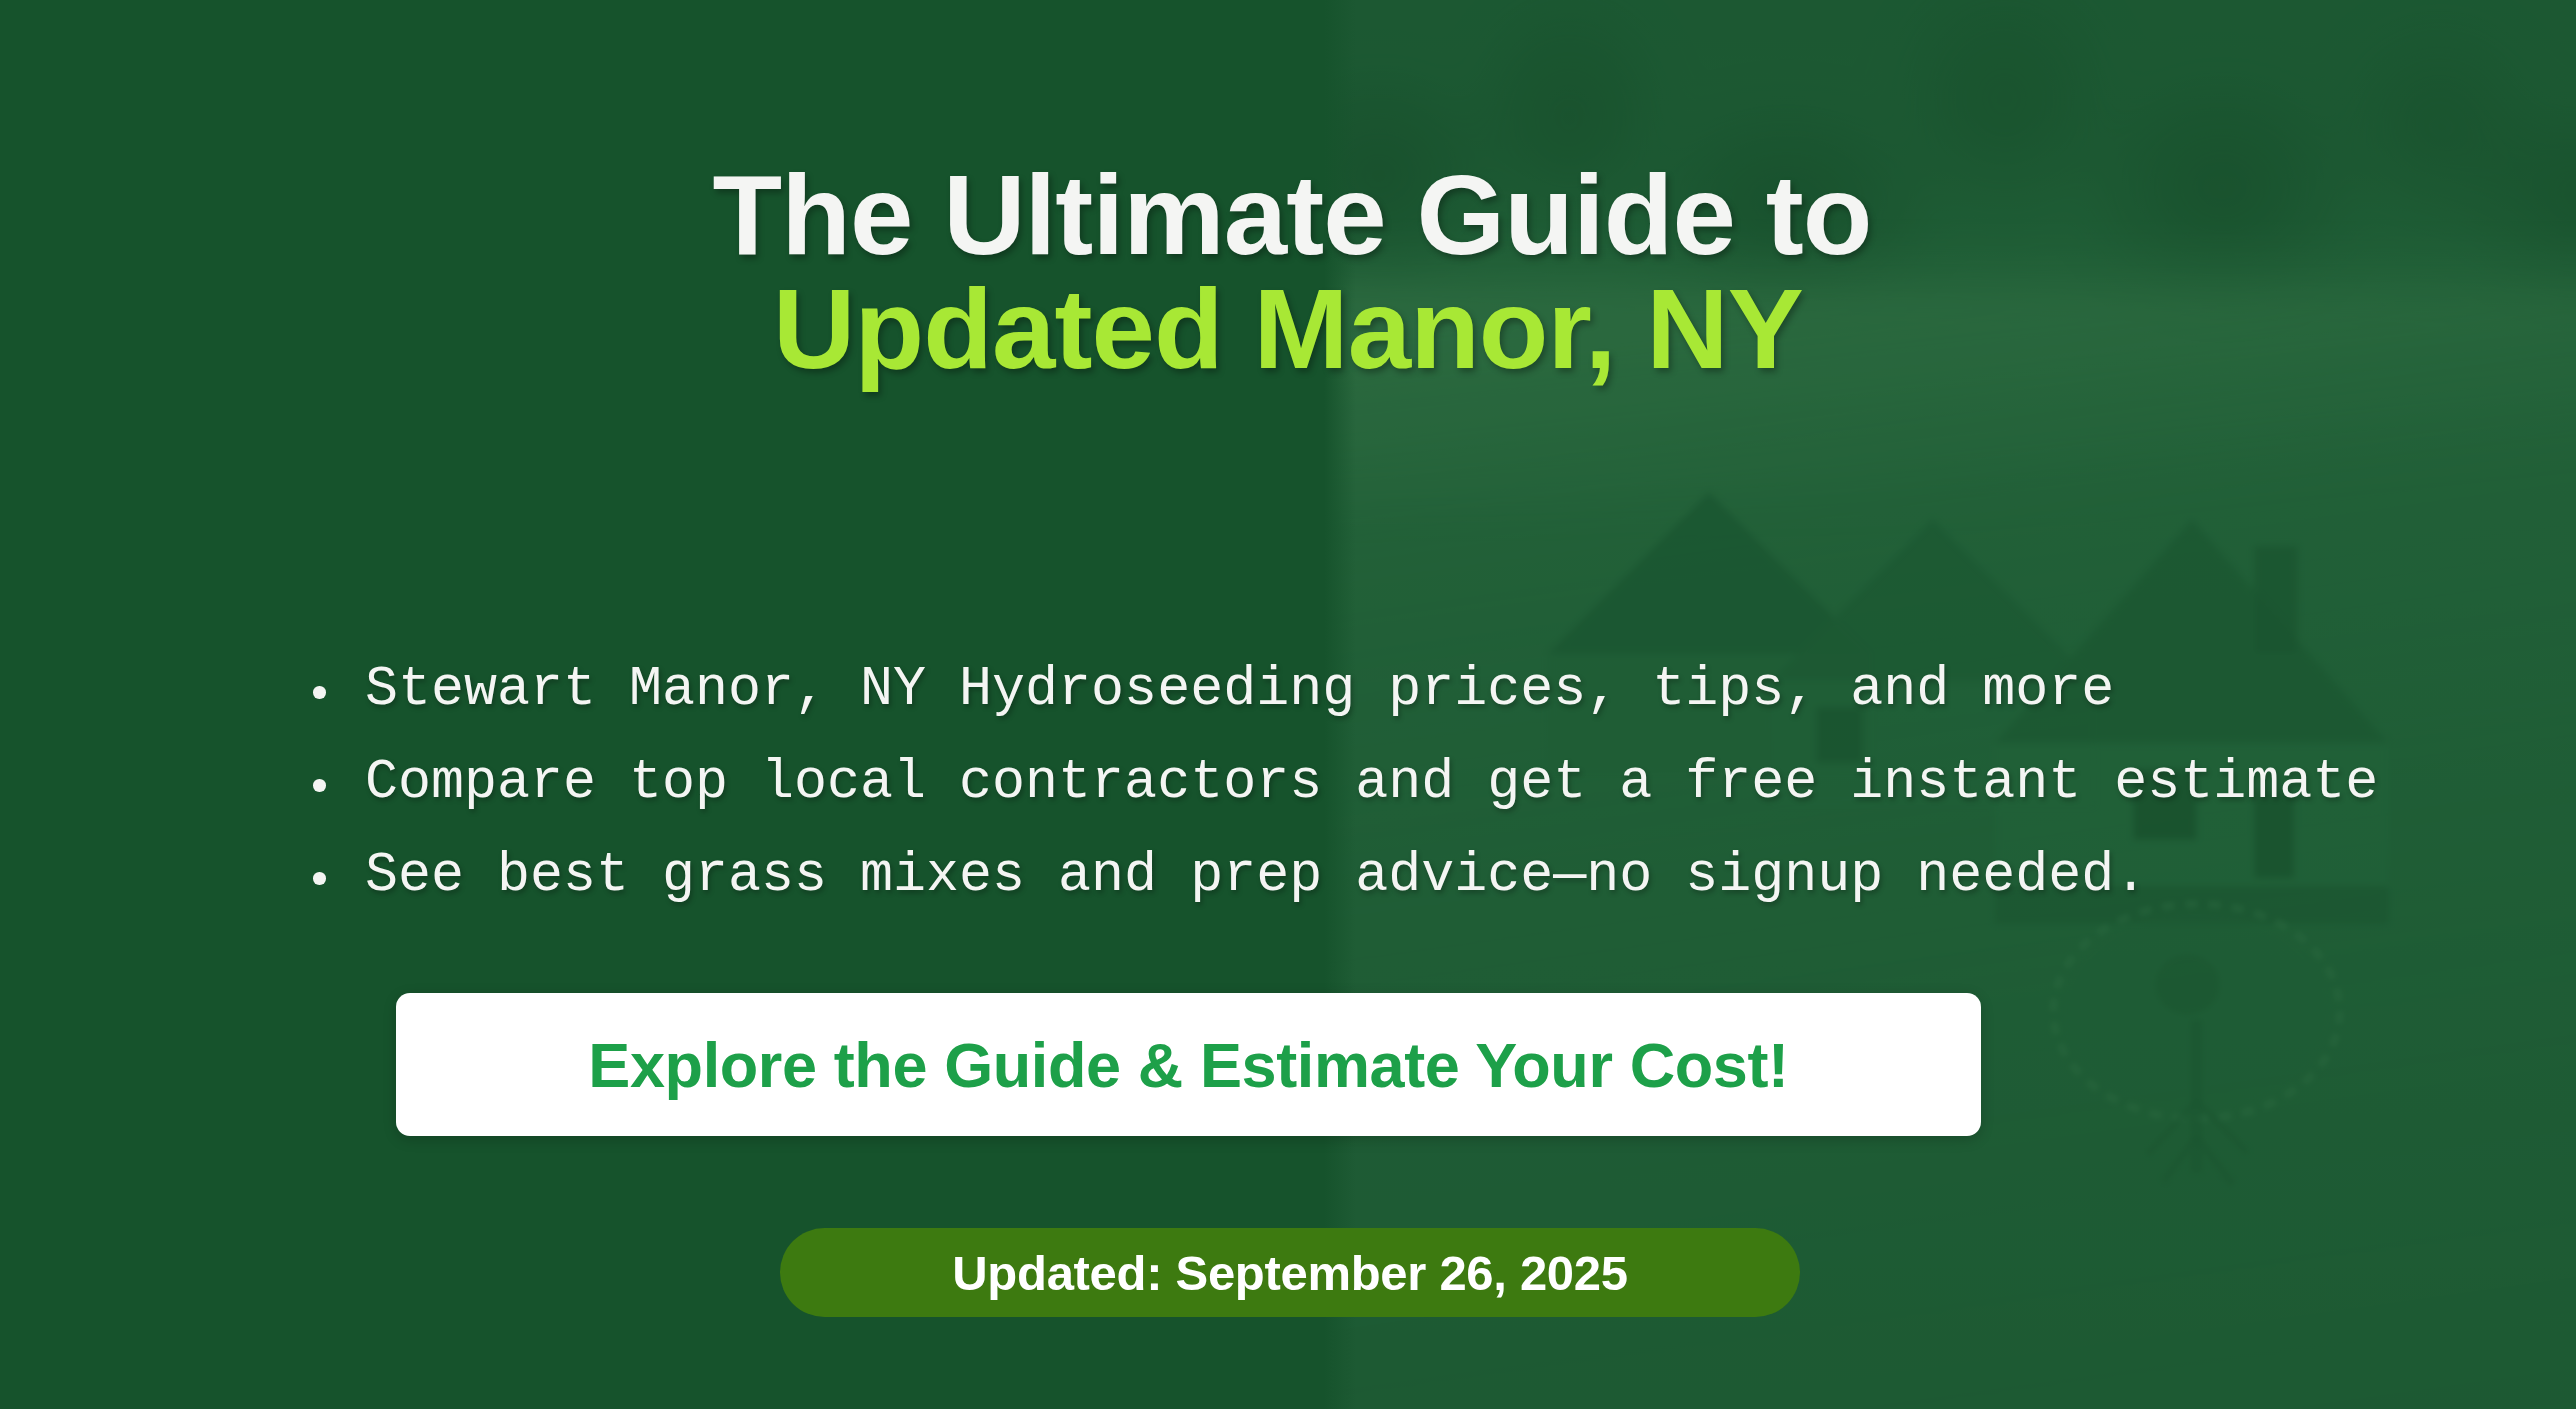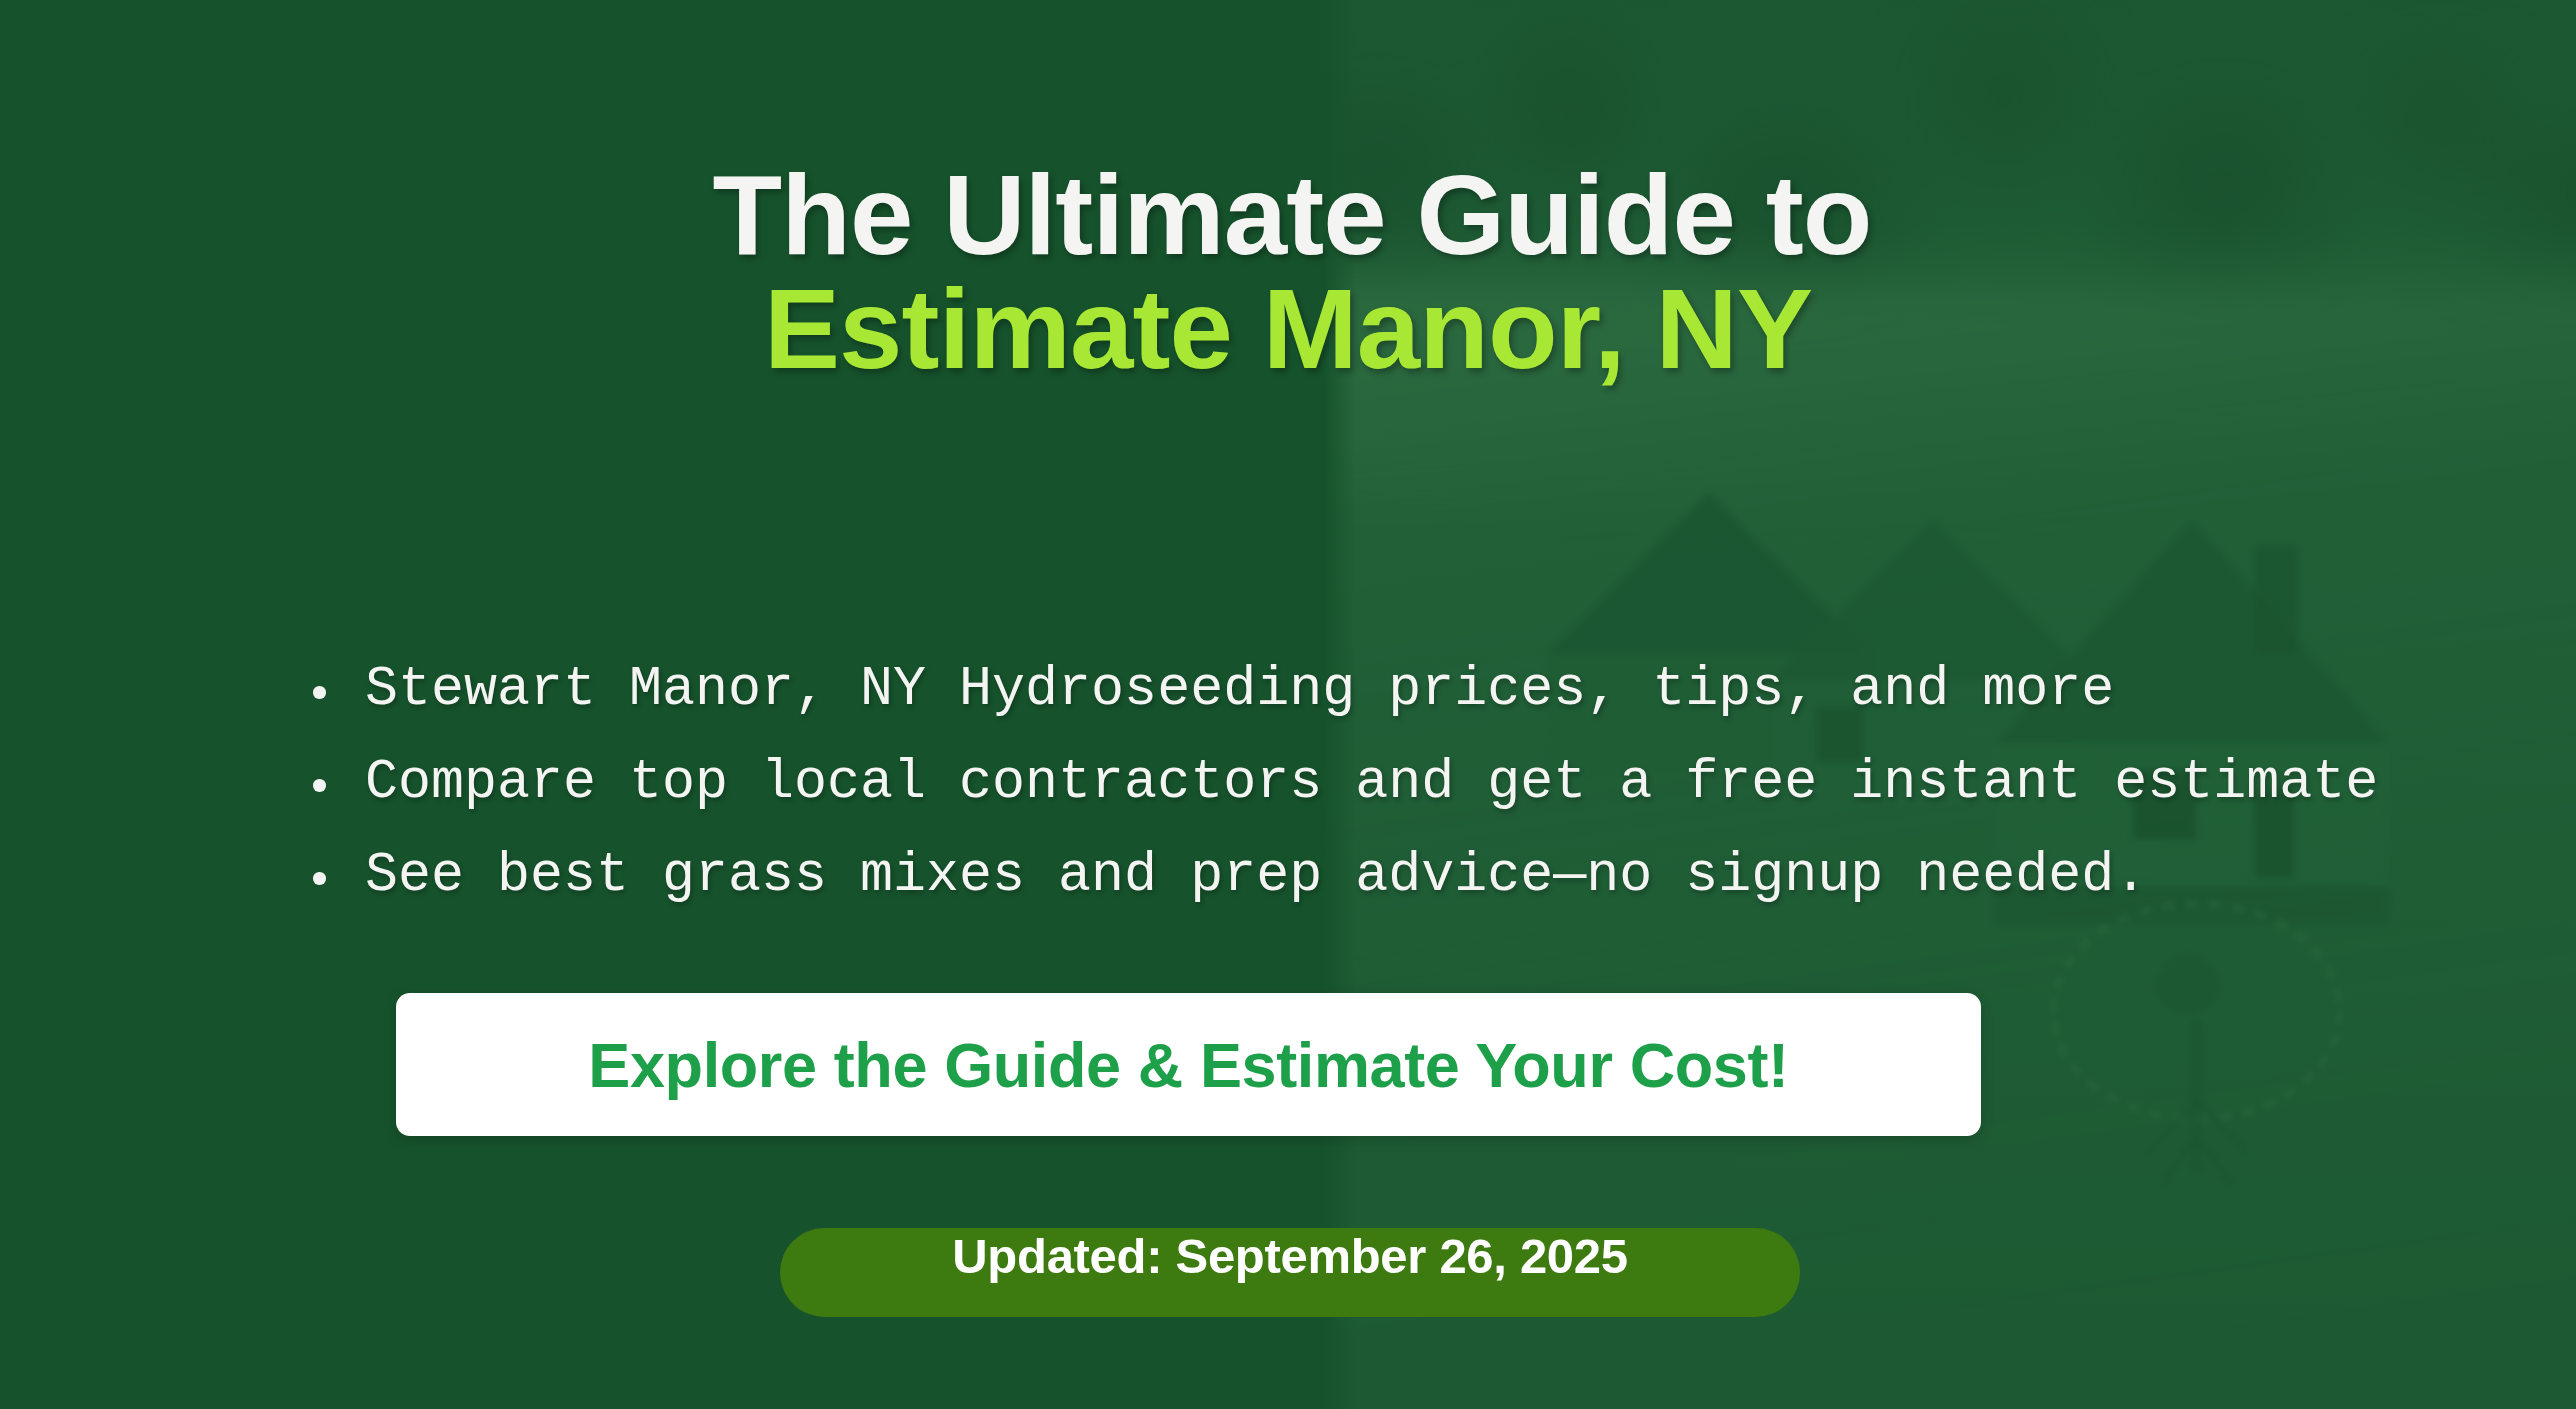--- a/index.html
+++ b/index.html
@@ -191,21 +191,21 @@
     top: 1228px;
     width: 1020px;
     height: 89px;
     background: #3D7A10;
     border-radius: 45px;
     color: #FFFFFF;
     font-size: 49px;
     font-weight: 700;
     letter-spacing: -0.3px;
     display: flex;
-    align-items: flex-start;
+    align-items: center;
     justify-content: center;
   }
 </style>
 </head>
 <body>
 
 <div class="banner">
 
   <div class="photo-layer">
     <div class="photo-sky"></div>
@@ -246,21 +246,21 @@
     </div>
 
     <div class="photo-tint"></div>
     <div class="photo-blend-left"></div>
   </div>
 
   <div class="content">
 
     <h1 class="headline">
       <span class="line-1">The Ultimate Guide to</span>
-      <span class="line-2">Estimate Manor, NY</span>
+      <span class="line-2">Updated Manor, NY</span>
     </h1>
 
     <ul class="bullets">
       <li>
         <span class="dot"></span>
         <span>Stewart Manor, NY Hydroseeding prices, tips, and more</span>
       </li>
       <li>
         <span class="dot"></span>
         <span>Compare top local contractors and get a free instant estimate</span>

